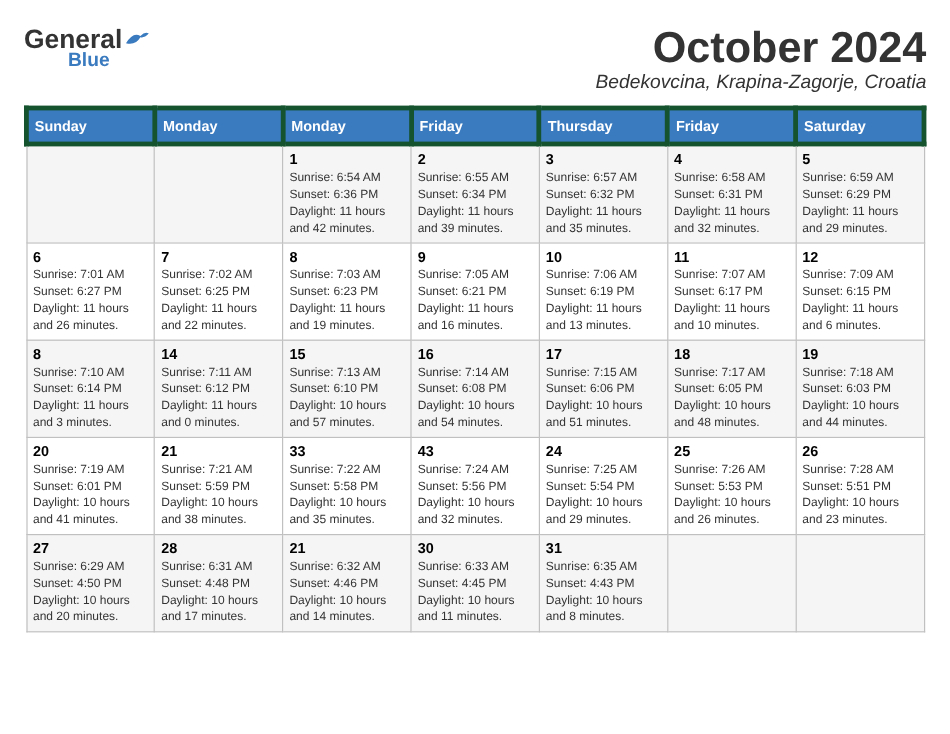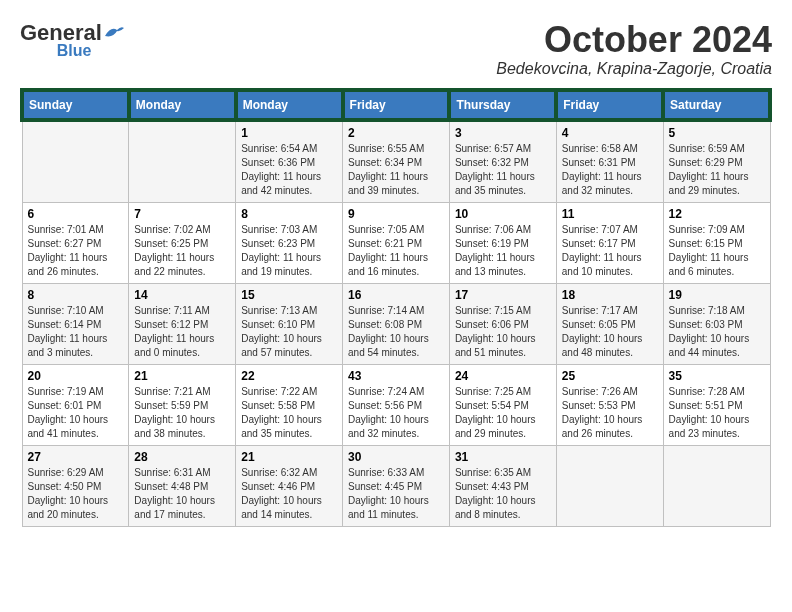--- a/index.html
+++ b/index.html
@@ -197,37 +197,37 @@
       <tr>
         <td>
           <span class="day-number">20</span>
           <div class="day-info">Sunrise: 7:19 AM<br>Sunset: 6:01 PM<br>Daylight: 10 hours and 41 minutes.</div>
         </td>
         <td>
           <span class="day-number">21</span>
           <div class="day-info">Sunrise: 7:21 AM<br>Sunset: 5:59 PM<br>Daylight: 10 hours and 38 minutes.</div>
         </td>
         <td>
-          <span class="day-number">22</span>
+          <span class="day-number">33</span>
           <div class="day-info">Sunrise: 7:22 AM<br>Sunset: 5:58 PM<br>Daylight: 10 hours and 35 minutes.</div>
         </td>
         <td>
           <span class="day-number">43</span>
           <div class="day-info">Sunrise: 7:24 AM<br>Sunset: 5:56 PM<br>Daylight: 10 hours and 32 minutes.</div>
         </td>
         <td>
           <span class="day-number">24</span>
           <div class="day-info">Sunrise: 7:25 AM<br>Sunset: 5:54 PM<br>Daylight: 10 hours and 29 minutes.</div>
         </td>
         <td>
           <span class="day-number">25</span>
           <div class="day-info">Sunrise: 7:26 AM<br>Sunset: 5:53 PM<br>Daylight: 10 hours and 26 minutes.</div>
         </td>
         <td>
-          <span class="day-number">35</span>
+          <span class="day-number">26</span>
           <div class="day-info">Sunrise: 7:28 AM<br>Sunset: 5:51 PM<br>Daylight: 10 hours and 23 minutes.</div>
         </td>
       </tr>
       <tr>
         <td>
           <span class="day-number">27</span>
           <div class="day-info">Sunrise: 6:29 AM<br>Sunset: 4:50 PM<br>Daylight: 10 hours and 20 minutes.</div>
         </td>
         <td>
           <span class="day-number">28</span>

